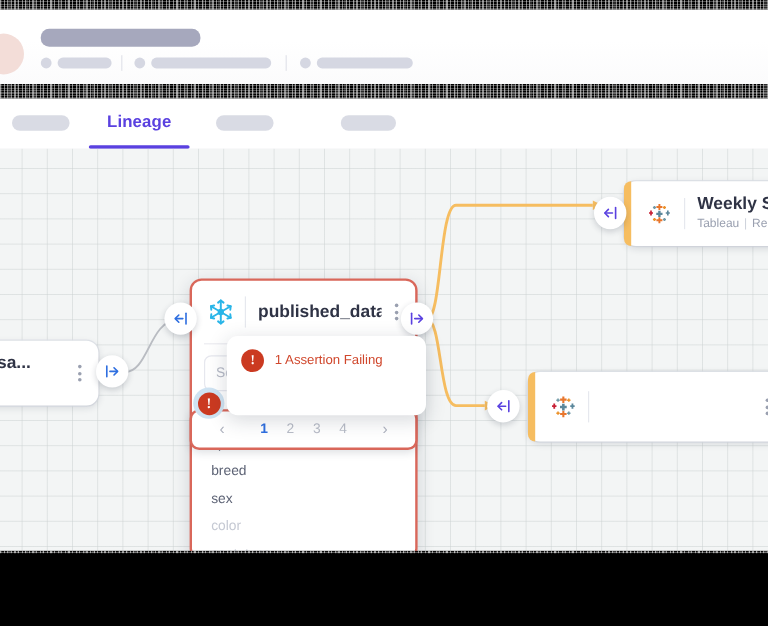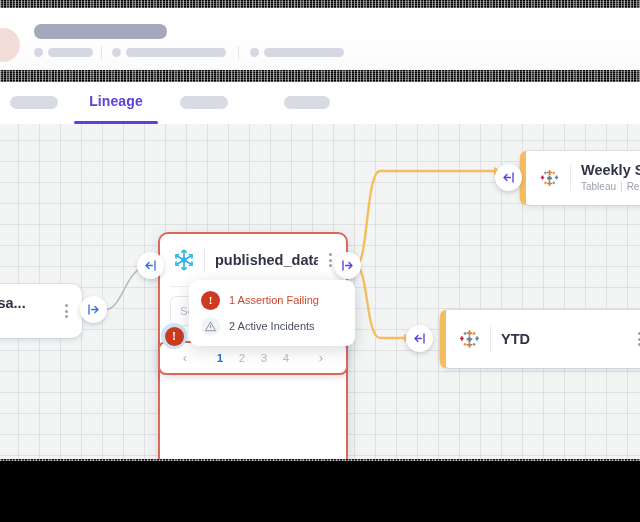--- a/index.html
+++ b/index.html
@@ -288,21 +288,20 @@
               <path d="M11.5 9.6 v5.2 M8.9 12.2 h5.2" stroke="#5b879b" stroke-width="2"></path>
               <path d="M7.4 5.6 v2.6 M6.1 6.9 h2.6" stroke="#7099a6" stroke-width="1.2"></path>
               <path d="M15.7 15.6 v2.6 M14.4 16.9 h2.6" stroke="#7099a6" stroke-width="1.2"></path>
               <path d="M15.7 5.6 v2.6 M14.4 6.9 h2.6" stroke="#eb9129" stroke-width="1.2"></path>
               <path d="M7.4 15.6 v2.6 M6.1 16.9 h2.6" stroke="#eb9129" stroke-width="1.2"></path>
             </g>
           </svg>
         </div>
         <div class="node-sep"></div>
         <div class="node-text">
-          <div class="node-title">YTD</div>
         </div>
         <div class="kebab">
             <i></i>
             <i></i>
             <i></i>
           </div>
       </div>
     </div>
 
     <div id="node-published">
@@ -338,20 +337,28 @@
           <input id="search-input" type="text" placeholder="Search ..." style="">
           <span>
             <svg width="13" height="13" viewBox="0 0 16 16" fill="none" stroke="#8d93a3" stroke-width="1.5">
               <circle cx="7" cy="7" r="4.4"></circle>
                 <path d="M10.3 10.3 L14 14" stroke-linecap="round"></path>
             </svg>
           </span>
         </div>
       </div>
 
+      <div id="field-list">
+        <div class="field">profile_id</div>
+        <div class="field">species</div>
+        <div class="field">breed</div>
+        <div class="field">sex</div>
+        <div class="field faded-1">color</div>
+        <div class="field faded-2">coot_type</div>
+      </div>
     </div>
 
     <div class="edge-btn" id="btn-left-out">
       <svg width="15" height="15" viewBox="0 0 20 20" fill="none" stroke="#2f6fe0" stroke-width="1.8" stroke-linecap="round" stroke-linejoin="round">
         <path d="M4 4 v12"></path>
           <path d="M7.5 10 h8"></path>
           <path d="M12 6 l4 4 -4 4"></path>
       </svg>
     </div>
     <div class="edge-btn" id="btn-pub-in">
@@ -384,30 +391,20 @@
     </div>
 
     <div id="alert-badge">
       <div class="dot">!</div>
     </div>
 
     <div id="alert-tooltip">
       <div class="tip-row">
         <div class="tip-ico err">!</div>
         <div class="tip-txt red">1 Assertion Failing</div>
-      </div>
-      <div class="tip-row">
-        <div class="tip-ico warn">
-          <svg width="13" height="13" viewBox="0 0 16 16" fill="none" stroke="#8d93a3" stroke-width="1.2" stroke-linejoin="round">
-            <path d="M8 2.4 L14.2 13.2 H1.8 Z"></path>
-              <path d="M8 6.4 v3" stroke-linecap="round"></path>
-              <circle cx="8" cy="11.2" r=".55" fill="#8d93a3" stroke="none"></circle>
-          </svg>
-        </div>
-        <div class="tip-txt dark">2 Active Incidents</div>
       </div>
     </div>
 
   </div>
 
   <div class="noise" id="noise-bot"></div>
   <div id="letterbox"></div>
 
   <div id="pagination">
     <div class="page-arrow" id="pg-prev">‹</div>

